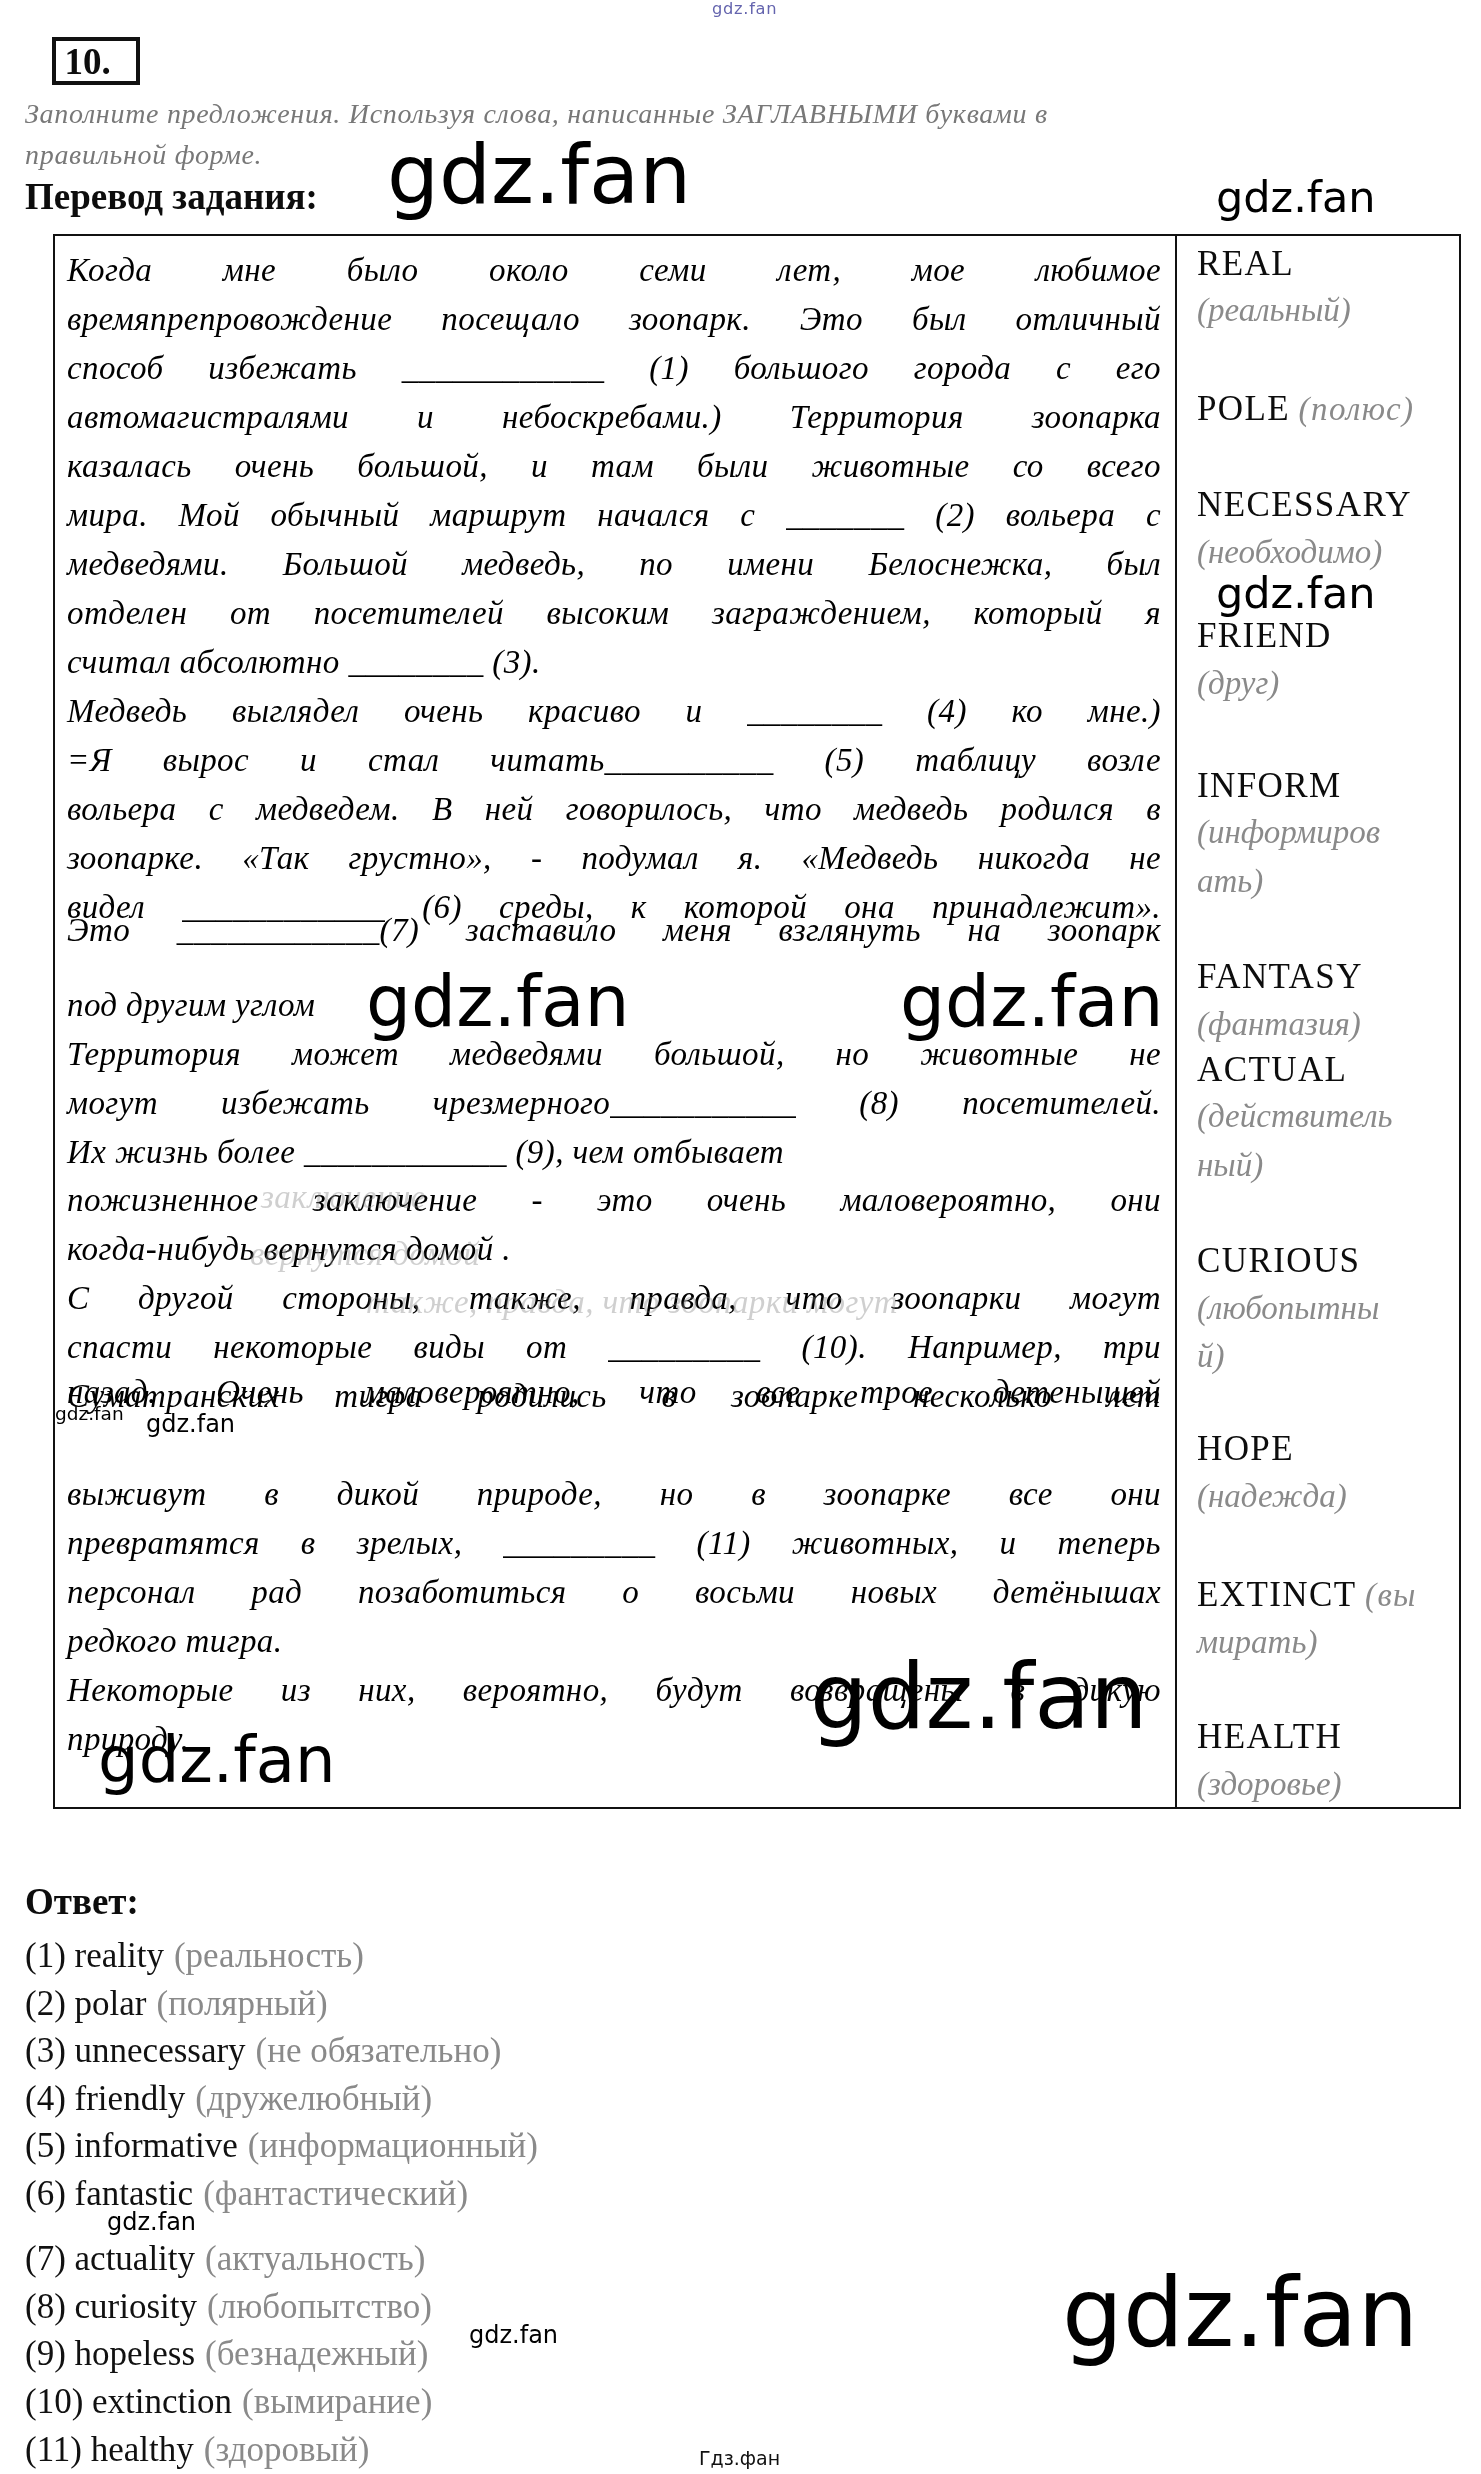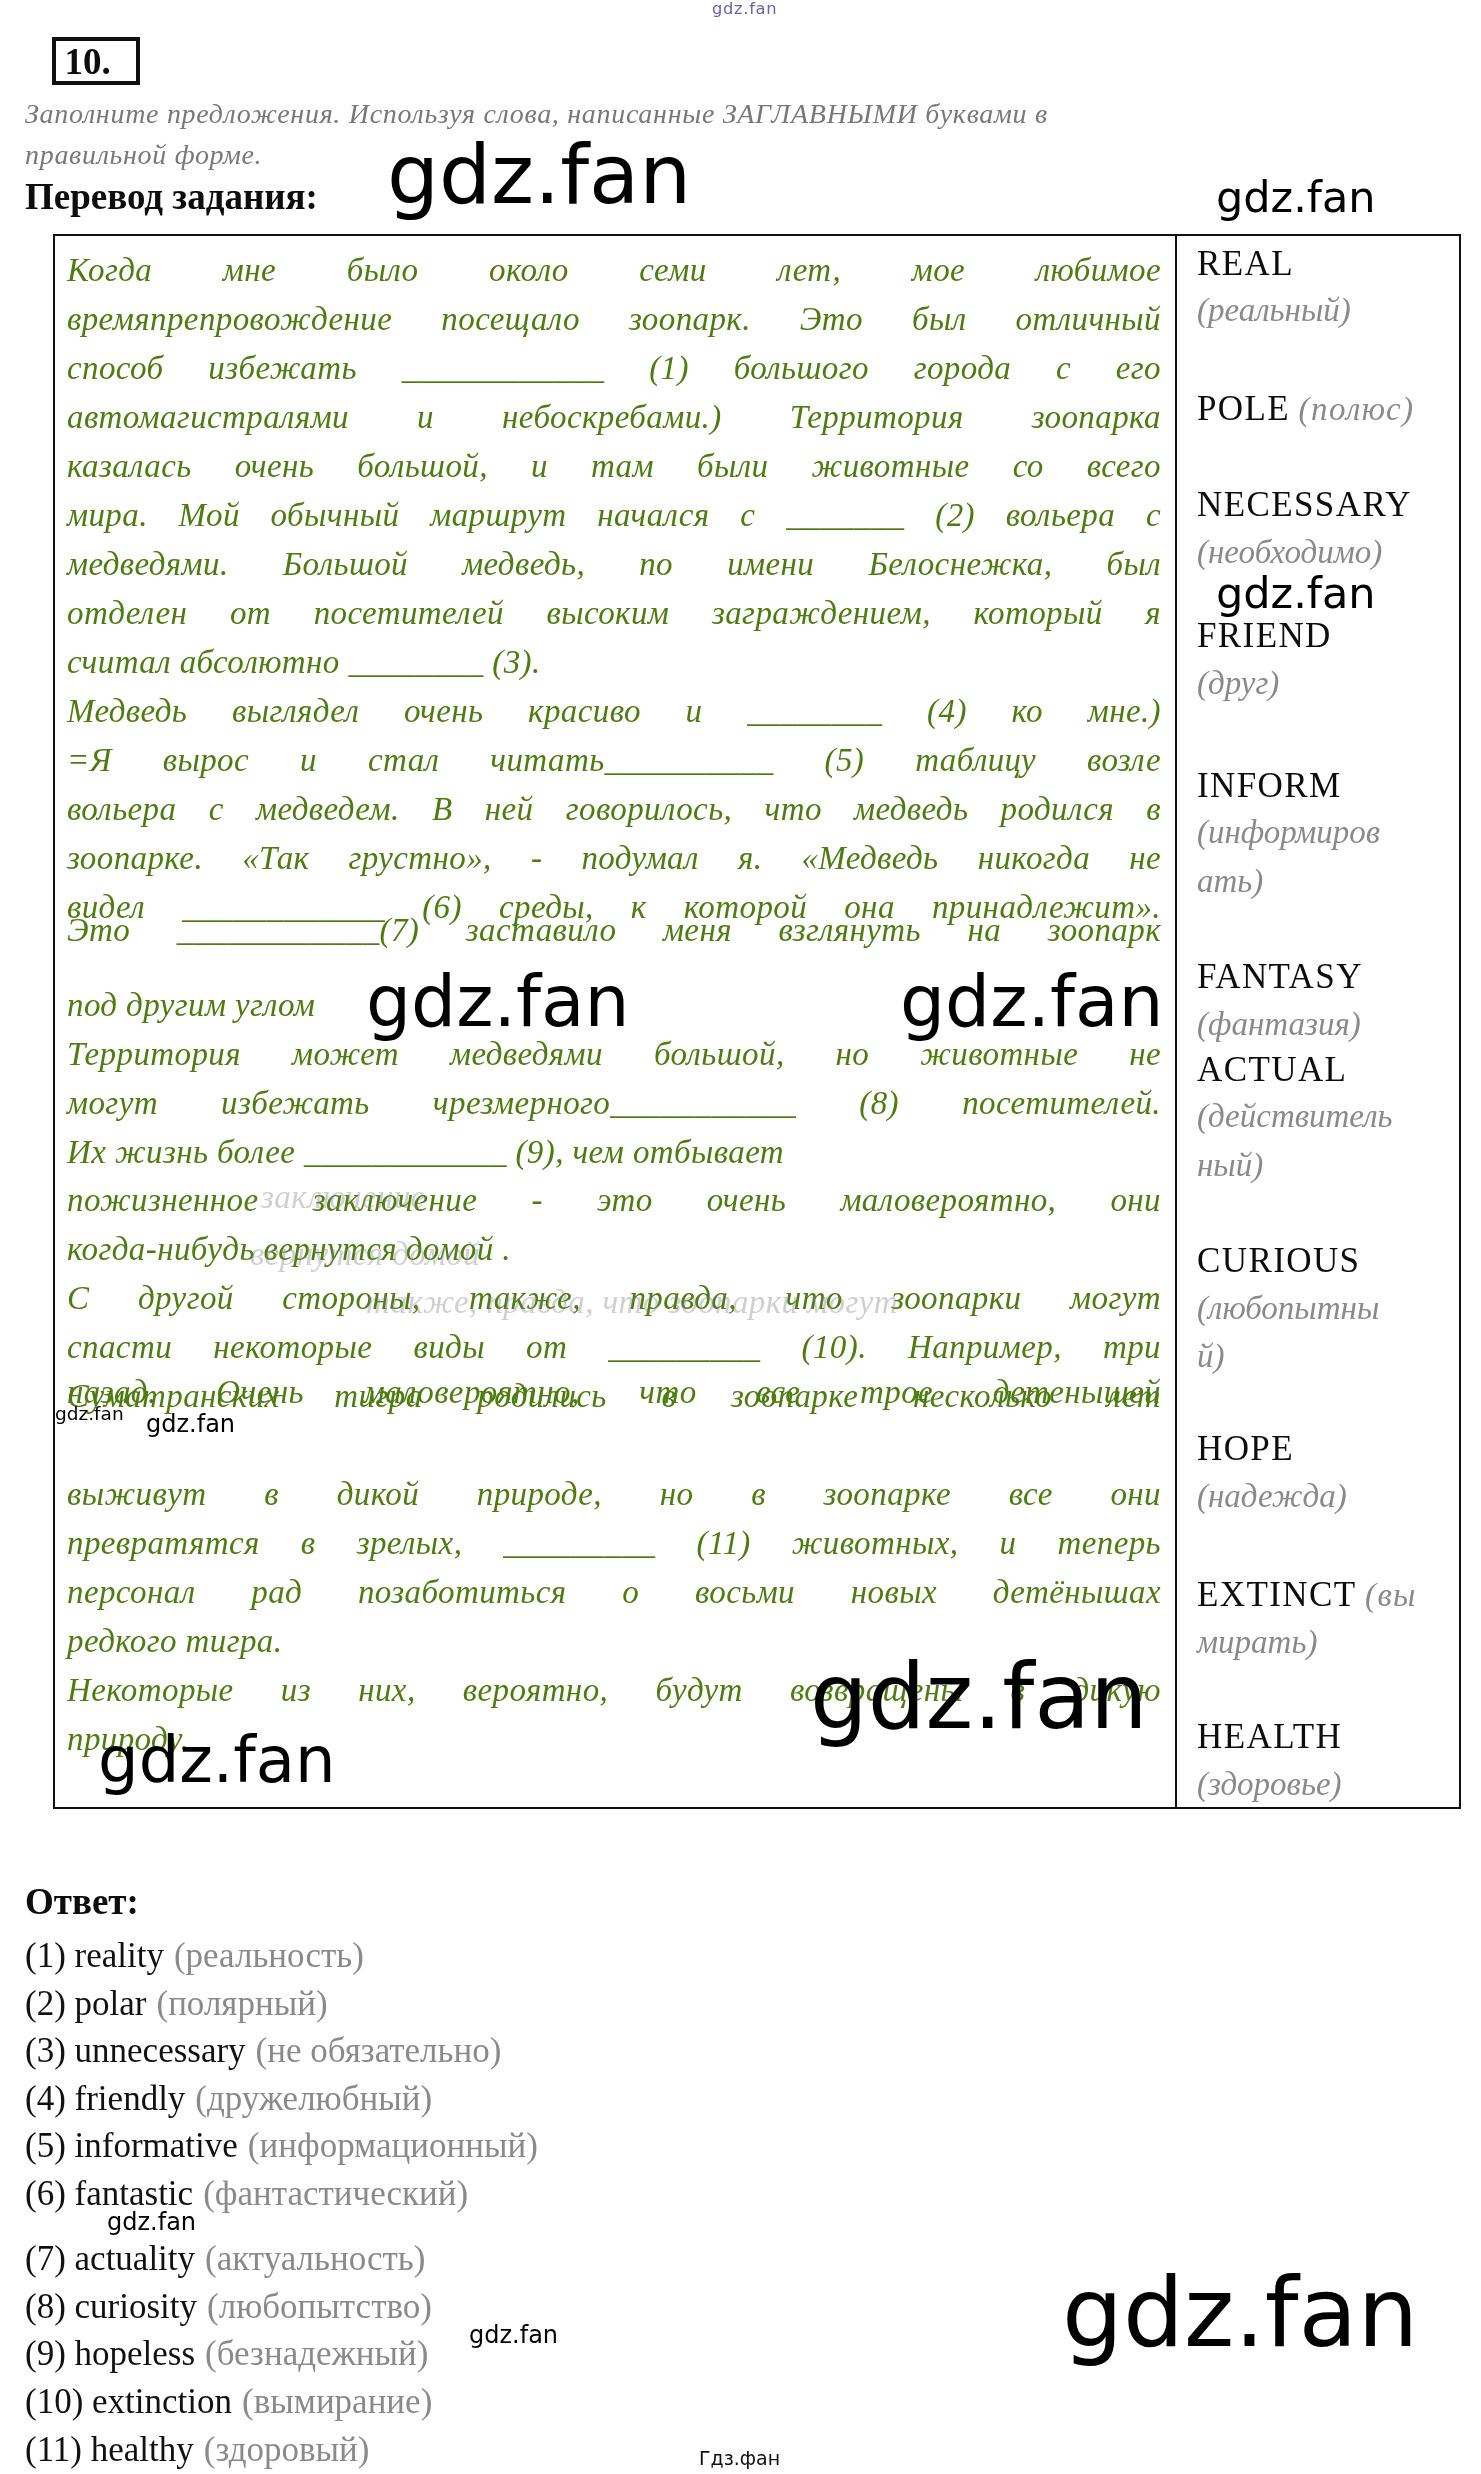--- a/index.html
+++ b/index.html
@@ -26,21 +26,21 @@
   .main-box{
     left:53px;top:234px;width:1408px;height:1575px;border:2.8px solid #111;
     box-sizing:border-box;background:#fff;
   }
   .divider{
     left:1175px;top:234px;height:1575px;width:0;border-left:2.8px solid #111;
   }
   
   .p-line{
     position:absolute;left:67px;width:1094px;
-    font-style:italic;font-size:33px;line-height:43px;color:#4d7c0f;
+    font-style:italic;font-size:33px;line-height:43px;color:#000000;
     text-align:justify;text-align-last:justify;letter-spacing:0.4px;
   }
   .p-line.short{text-align-last:left;}
   
   .ghost{
     font-style:italic;font-size:33px;color:rgba(130,130,130,0.38);white-space:nowrap;
     letter-spacing:0.4px;
   }
   
   .wb-word{

